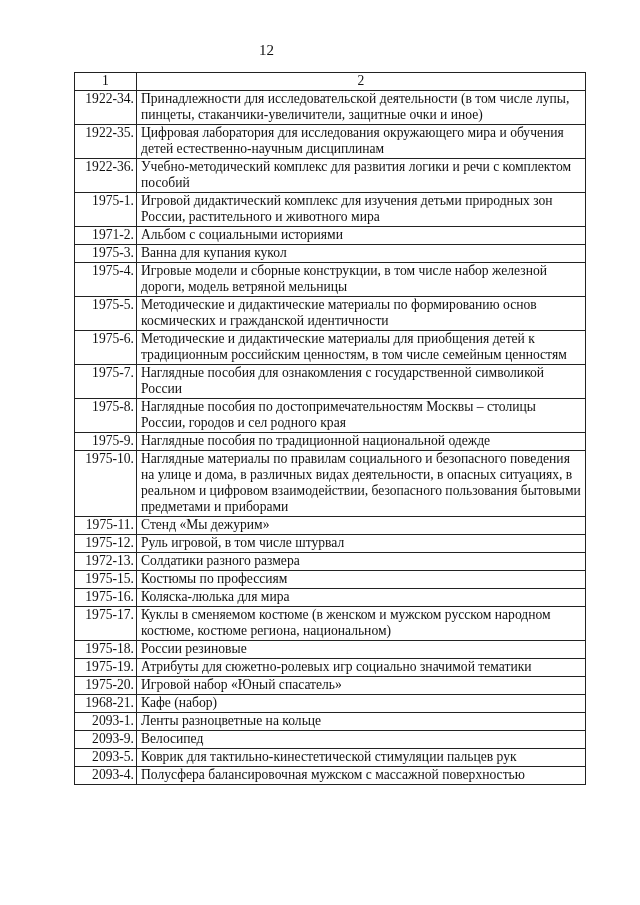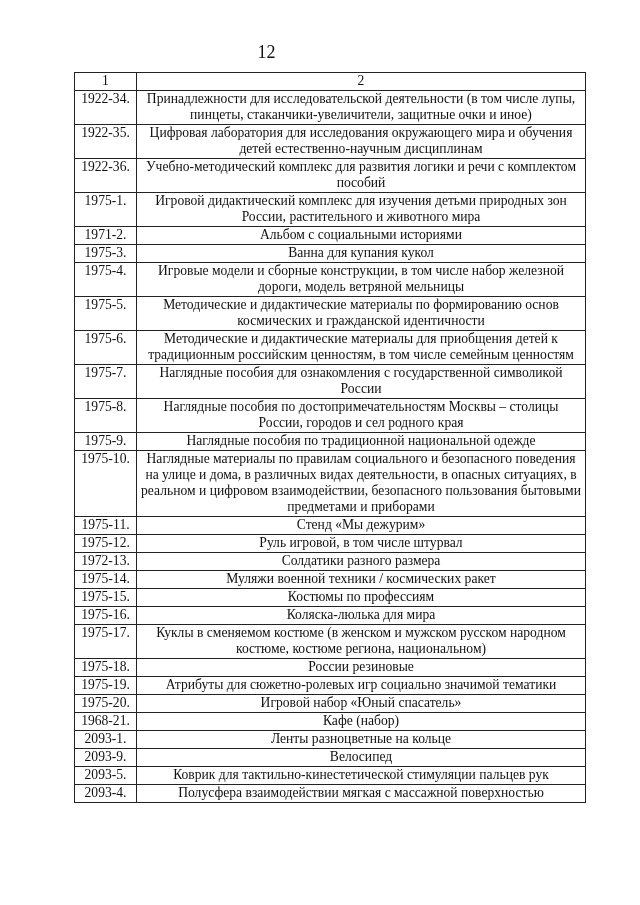--- a/index.html
+++ b/index.html
@@ -1,21 +1,21 @@
 <!DOCTYPE html>
 <html><head>
 <meta charset="utf-8">
 <style>
   html, body { margin: 0; padding: 0; background: #ffffff; }
   body { width: 640px; height: 905px; position: relative; font-family: "Liberation Serif", "DejaVu Serif", serif; color: #111; }
-  .page-number { position: absolute; top: 42px; left: 0; width: 533px; text-align: center; font-size: 18px; }
+  .page-number { position: absolute; top: 42px; left: 0; width: 533px; text-align: center; font-size: 15px; }
   table { position: absolute; top: 72px; left: 74px; width: 512px; border-collapse: collapse; font-size: 13.6px; line-height: 16px; }
   td { border: 1px solid #222; padding: 0 4px 1px 4px; vertical-align: top; }
-  td.num { width: 57px; text-align: center; padding: 0 2px 1px 2px; white-space: nowrap; }
-  td.txt { text-align: center; }
+  td.num { width: 57px; text-align: right; padding: 0 2px 1px 2px; white-space: nowrap; }
+  td.txt { text-align: left; }
   tr.head td { text-align: center; }
 </style>
 </head>
 <body>
 
 <div class="page-number">12</div>
 
 <table>
   <tbody id="tbody">
     <tr class="head">
@@ -80,24 +80,20 @@
       </tr>
       <tr>
         <td class="num">1975-12.</td>
         <td class="txt">Руль игровой, в том числе штурвал</td>
       </tr>
       <tr>
         <td class="num">1972-13.</td>
         <td class="txt">Солдатики разного размера</td>
       </tr>
       <tr>
-        <td class="num">1975-14.</td>
-        <td class="txt">Муляжи военной техники / космических ракет</td>
-      </tr>
-      <tr>
         <td class="num">1975-15.</td>
         <td class="txt">Костюмы по профессиям</td>
       </tr>
       <tr>
         <td class="num">1975-16.</td>
         <td class="txt">Коляска-люлька для мира</td>
       </tr>
       <tr>
         <td class="num">1975-17.</td>
         <td class="txt">Куклы в сменяемом костюме (в женском и мужском русском народном костюме, костюме региона, национальном)</td>
@@ -125,16 +121,16 @@
       <tr>
         <td class="num">2093-9.</td>
         <td class="txt">Велосипед</td>
       </tr>
       <tr>
         <td class="num">2093-5.</td>
         <td class="txt">Коврик для тактильно-кинестетической стимуляции пальцев рук</td>
       </tr>
       <tr>
         <td class="num">2093-4.</td>
-        <td class="txt">Полусфера взаимодействии мягкая с массажной поверхностью</td>
+        <td class="txt">Полусфера балансировочная мужском с массажной поверхностью</td>
       </tr>
     </tbody>
 </table>
 
 </body></html>

